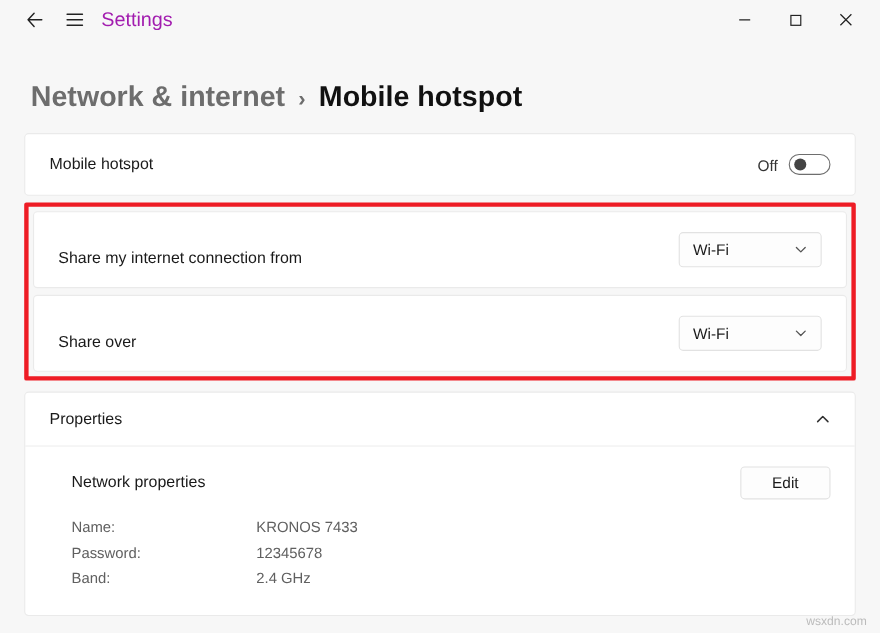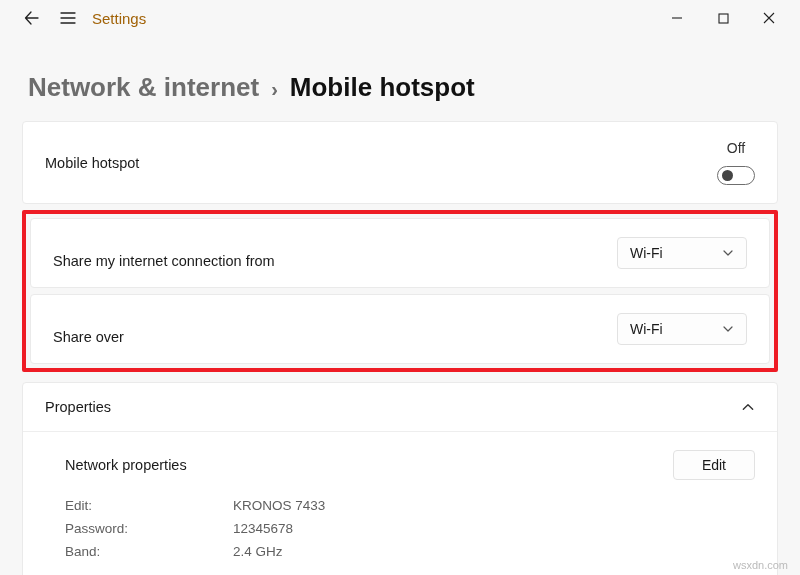--- a/index.html
+++ b/index.html
@@ -15,21 +15,21 @@
   }
   .titlebar {
     display: flex;
     align-items: center;
     height: 36px;
     padding: 0 8px 0 14px;
     background: #f7f7f7;
   }
   .titlebar .left { display: flex; align-items: center; gap: 0; }
   .tb-btn { width: 36px; height: 36px; display: flex; align-items: center; justify-content: center; }
-  .titlebar .app { font-size: 15px; color: #a16207; margin-left: 6px; }
+  .titlebar .app { font-size: 18px; color: #a21caf; margin-left: 6px; }
   .winctrls { margin-left: auto; display: flex; }
   .winctrls .tb-btn { width: 46px; }
   .breadcrumb {
     display: flex;
     align-items: baseline;
     gap: 12px;
     padding: 8px 28px 14px 28px;
     margin-top: 28px;
   }
   .breadcrumb .crumb-parent { font-size: 26px; font-weight: 600; color: #6d6d6d; }
@@ -39,21 +39,21 @@
   .card {
     background: #fff;
     border: 1px solid #eaeaea;
     border-radius: 4px;
     padding: 18px 22px;
     display: flex;
     align-items: center;
     margin-bottom: 6px;
   }
   .card .label { flex: 1; font-size: 14.5px; color: #1a1a1a; }
-  .toggle-wrap { display: flex; align-items: center; gap: 10px; flex-direction: column; }
+  .toggle-wrap { display: flex; align-items: center; gap: 10px; }
   .toggle-state { font-size: 14px; color: #333; }
   .toggle {
     width: 38px; height: 19px; border-radius: 10px; border: 1px solid #6e6e6e;
     position: relative; background: #fff;
   }
   .toggle .knob { width: 11px; height: 11px; border-radius: 50%; background: #444; position: absolute; top: 3px; left: 4px; }
   .highlight {
     border: 4px solid #ee1c25;
     border-radius: 2px;
     padding: 4px;
@@ -189,21 +189,21 @@
           </svg>
       </span>
     </div>
     <div class="group-body">
       <div class="props-row1">
         <div class="props-title">Network properties</div>
         <div class="editbtn">Edit</div>
       </div>
       <div class="kvlist">
         <div class="kv">
-          <div class="k">Edit:</div>
+          <div class="k">Name:</div>
           <div class="v">KRONOS 7433</div>
         </div>
         <div class="kv">
           <div class="k">Password:</div>
           <div class="v">12345678</div>
         </div>
         <div class="kv">
           <div class="k">Band:</div>
           <div class="v">2.4 GHz</div>
         </div>

